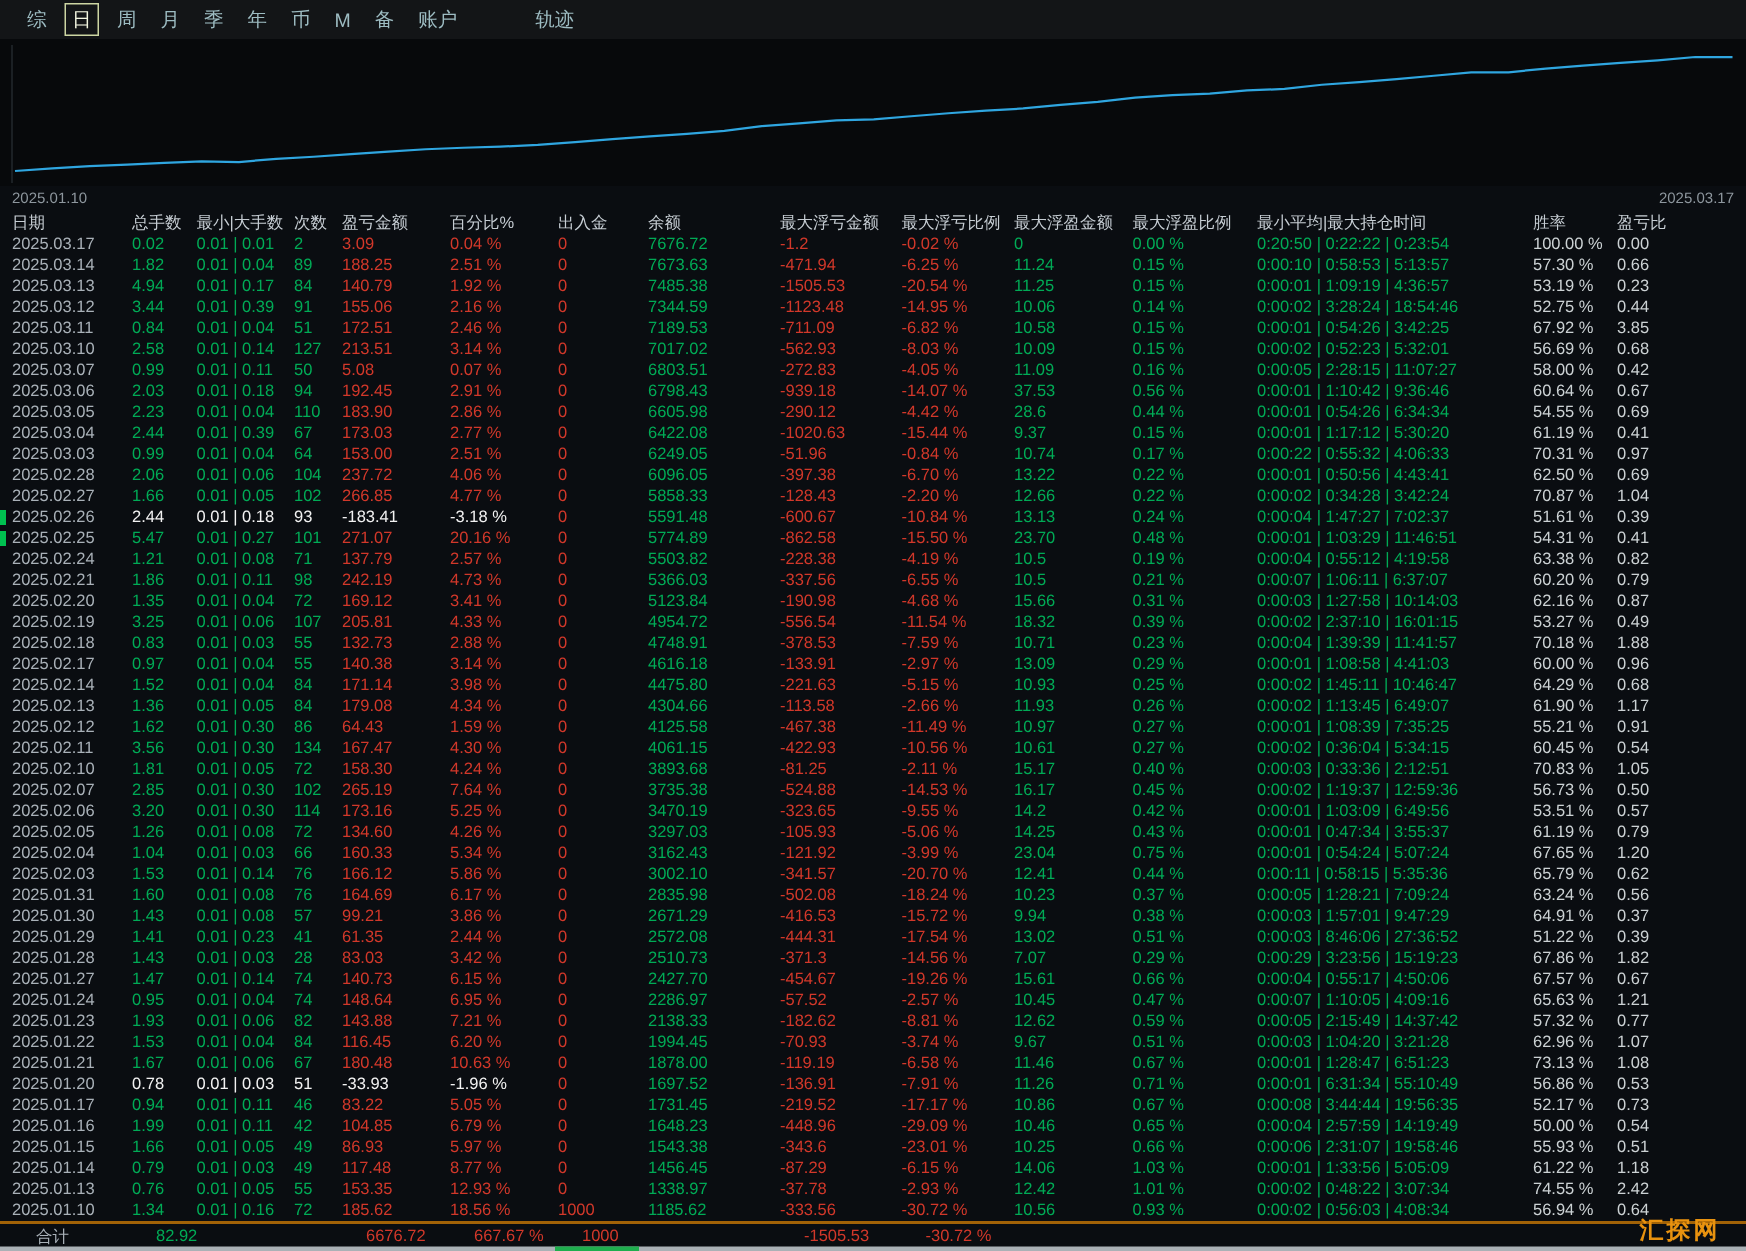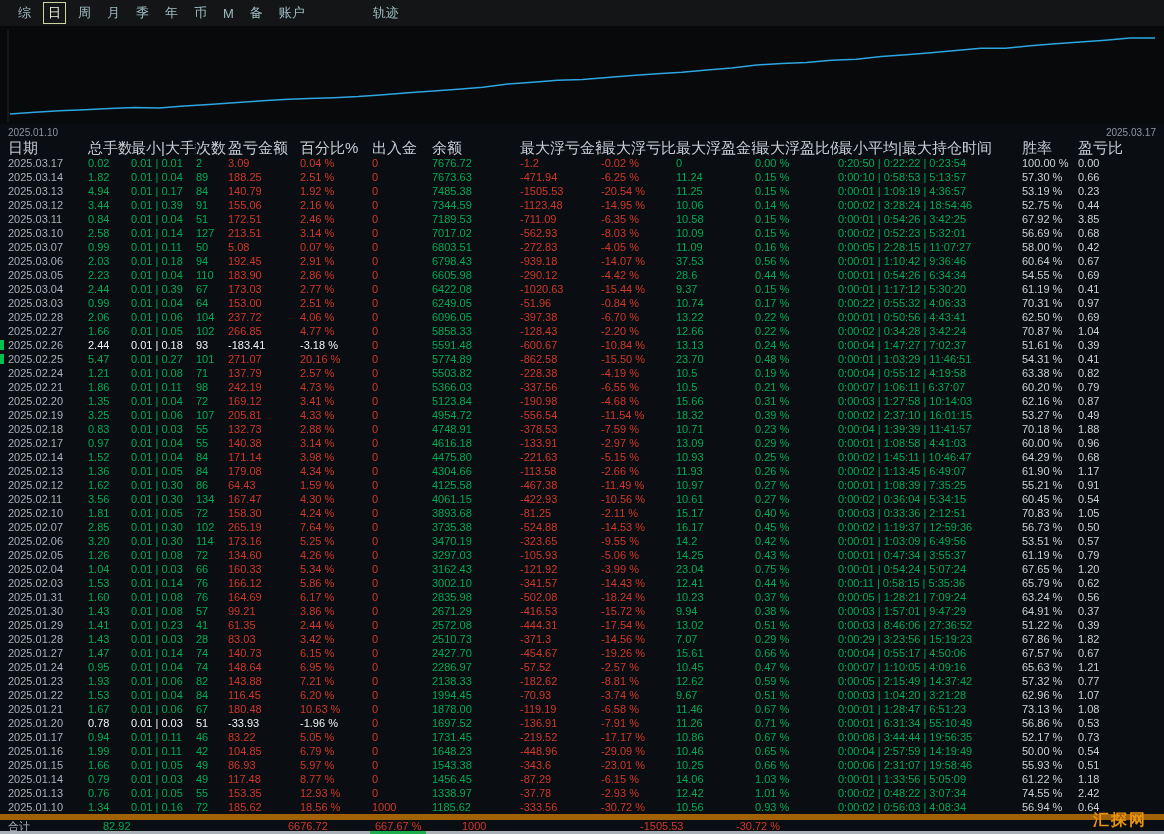--- a/index.html
+++ b/index.html
@@ -7,36 +7,36 @@
   html,body { width:1164px; height:834px; overflow:hidden; }
   body {
     background:#0a0d11;
     font-family:"Liberation Sans","DejaVu Sans",sans-serif;
     position:relative;
   }
   
   .menu-bar { height:26px; background:#131517; display:flex; align-items:center; padding-left:14px; }
   .menu-item { color:#9dbcc2; font-size:13px; margin-right:8px; padding:1px 4px; white-space:nowrap; }
   .menu-item.selected { border:1px solid #cdd6a3; color:#f2f5e0; }
-  .menu-trail { margin-left:52px; color:#9dbcc2; font-size:13px; padding:1px 4px; }
+  .menu-trail { margin-left:36px; color:#9dbcc2; font-size:13px; padding:1px 4px; }
   
   .chart { height:98px; position:relative; background:#07090b; }
   .chart svg { display:block; width:1164px; height:98px; }
   .date-row { height:16px; display:flex; justify-content:space-between; align-items:center; padding:0 8px; font-size:10px; color:#8e979e; }
   
-  .t-header { display:grid; grid-template-columns:var(--cols); height:16px; align-items:center; padding-left:8px; font-size:15px; color:#c6cdd3; }
+  .t-header { display:grid; grid-template-columns:var(--cols); height:16px; align-items:center; padding-left:8px; font-size:11px; color:#c6cdd3; }
   .t-body .row { display:grid; grid-template-columns:var(--cols); height:14px; align-items:center; padding-left:8px; font-size:11px; position:relative; }
   .row.sel::before { content:""; position:absolute; left:0; top:2px; width:4px; height:10px; background:#00c050; }
   .cell { white-space:nowrap; overflow:hidden; }
   .date  { color:#a9b1b8; }
   .green { color:#00ab56; }
   .red   { color:#d2382a; }
   .white { color:#f2f2f2; }
   .dim   { color:#ccd2d4; }
-  .t-total { display:grid; grid-template-columns:var(--cols); height:18px; align-items:center; padding-left:8px; font-size:11px; border-top:6px solid #a16207; background:#0a0d11;gap:15px; }
+  .t-total { display:grid; grid-template-columns:var(--cols); height:18px; align-items:center; padding-left:24px; font-size:11px; border-top:2px solid #a16207; background:#0a0d11; }
   
   .h-scrollbar { position:absolute; left:0; bottom:0; width:100%; height:3px; background:#aab1b6; }
   .h-scrollbar .thumb { position:absolute; left:370px; top:0; width:56px; height:3px; background:#1fae4e; }
   
   .watermark { position:absolute; right:17px; bottom:3px; color:#e8920f; font-size:16px; font-weight:bold; letter-spacing:2px; z-index:5; }
 </style>
 </head>
 <body>
 
 <div class="menu-bar">
@@ -156,21 +156,21 @@
     <div class="row">
       <div class="cell date">2025.03.11</div>
       <div class="cell green">0.84</div>
       <div class="cell green">0.01 | 0.04</div>
       <div class="cell green">51</div>
       <div class="cell red">172.51</div>
       <div class="cell red">2.46 %</div>
       <div class="cell red">0</div>
       <div class="cell green">7189.53</div>
       <div class="cell red">-711.09</div>
-      <div class="cell red">-6.35 %</div>
+      <div class="cell red">-6.82 %</div>
       <div class="cell green">10.58</div>
       <div class="cell green">0.15 %</div>
       <div class="cell green">0:00:01 | 0:54:26 | 3:42:25</div>
       <div class="cell dim">67.92 %</div>
       <div class="cell dim">3.85</div>
     </div>
     <div class="row">
       <div class="cell date">2025.03.10</div>
       <div class="cell green">2.58</div>
       <div class="cell green">0.01 | 0.14</div>
@@ -598,21 +598,21 @@
     <div class="row">
       <div class="cell date">2025.02.03</div>
       <div class="cell green">1.53</div>
       <div class="cell green">0.01 | 0.14</div>
       <div class="cell green">76</div>
       <div class="cell red">166.12</div>
       <div class="cell red">5.86 %</div>
       <div class="cell red">0</div>
       <div class="cell green">3002.10</div>
       <div class="cell red">-341.57</div>
-      <div class="cell red">-14.43 %</div>
+      <div class="cell red">-20.70 %</div>
       <div class="cell green">12.41</div>
       <div class="cell green">0.44 %</div>
       <div class="cell green">0:00:11 | 0:58:15 | 5:35:36</div>
       <div class="cell dim">65.79 %</div>
       <div class="cell dim">0.62</div>
     </div>
     <div class="row">
       <div class="cell date">2025.01.31</div>
       <div class="cell green">1.60</div>
       <div class="cell green">0.01 | 0.08</div>

